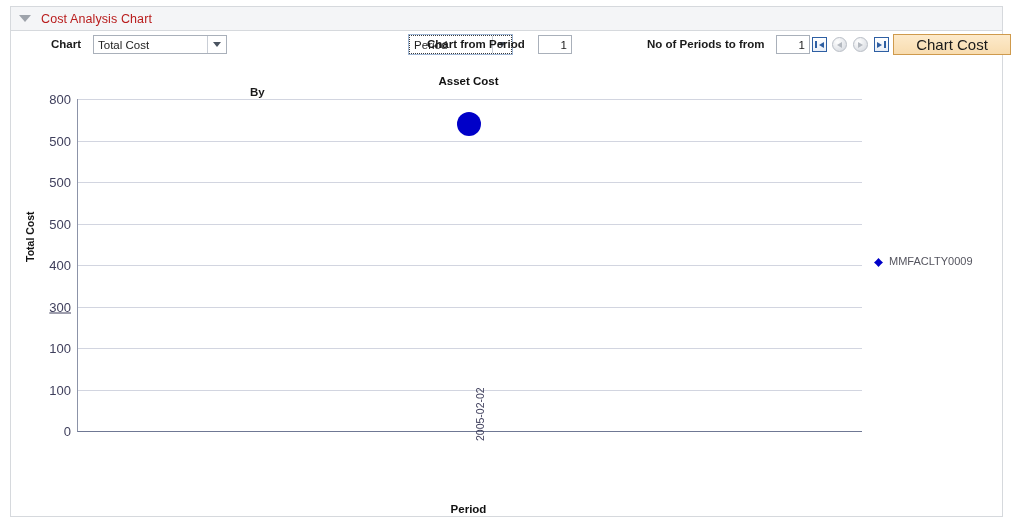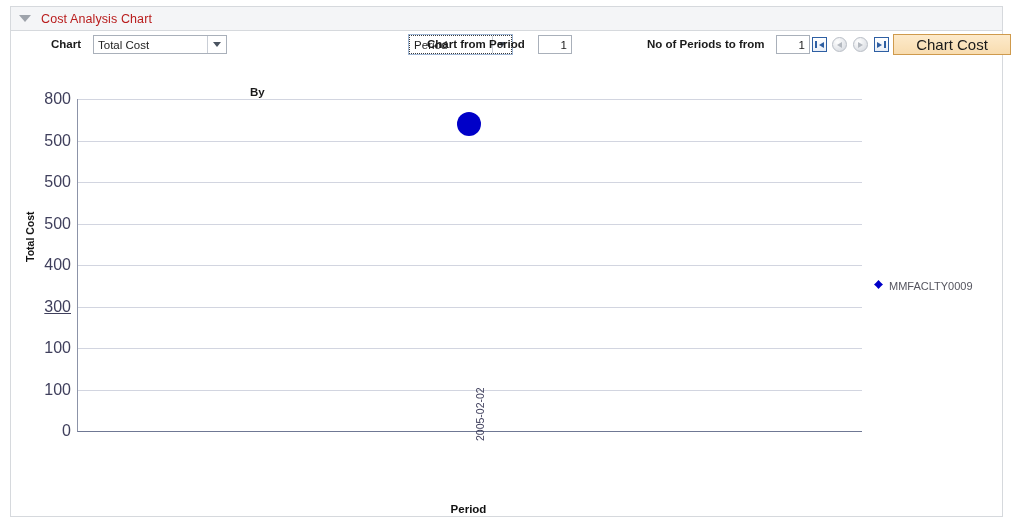--- a/index.html
+++ b/index.html
@@ -210,21 +210,21 @@
     position: absolute;
     left: 0; width: 784px;
     height: 1px;
     background: #d2d5e0;
   }
   .ytick {
     position: absolute;
     right: 0;
     width: 40px;
     text-align: right;
-    font-size: 16px;
+    font-size: 13px;
     color: #3f3f5c;
     transform: translateY(-50%);
   }
   #ylabel {
     position: absolute;
     left: 24px; top: 200px;
     transform: rotate(-90deg);
     transform-origin: left top;
     font-weight: bold;
     font-size: 10.5px;
@@ -249,23 +249,22 @@
     white-space: nowrap;
   }
   .dot {
     position: absolute;
     border-radius: 50%;
     background: #0000c8;
   }
   #legend {
     position: absolute;
     left: 874px; top: 193px;
-    display: flex; align-items: flex-start;
+    display: flex; align-items: flex-end;
     white-space: nowrap;
-    margin-top: 25px;
   }
   #legend-marker {
     width: 9px; height: 9px;
     background: #0000c8;
     margin-right: 6px;
     clip-path: polygon(50% 0%, 78% 30%, 100% 50%, 78% 70%, 50% 100%, 22% 70%, 0% 50%, 22% 30%);
   }
   #legend-text {
     font-size: 11px;
     color: #55555f;
@@ -334,20 +333,21 @@
     <span class="gly">
       <span class="bar tr"></span>
         <span class="tri-r" style="right:5px;"></span>
     </span>
   </div>
 
   <div id="chart-cost-button">Chart Cost</div>
 </div>
 
 <div id="chart-area">
+  <div id="chart-title">Asset Cost</div>
   <div id="ylabel">Total Cost</div>
   <div id="plot">
       <div class="gridline" style="top: 290.5px;"></div>
       <div class="gridline" style="top: 249px;"></div>
       <div class="gridline" style="top: 207.5px;"></div>
       <div class="gridline" style="top: 166px;"></div>
       <div class="gridline" style="top: 124.5px;"></div>
       <div class="gridline" style="top: 83px;"></div>
       <div class="gridline" style="top: 41.5px;"></div>
       <div class="gridline" style="top: 0px;"></div>

